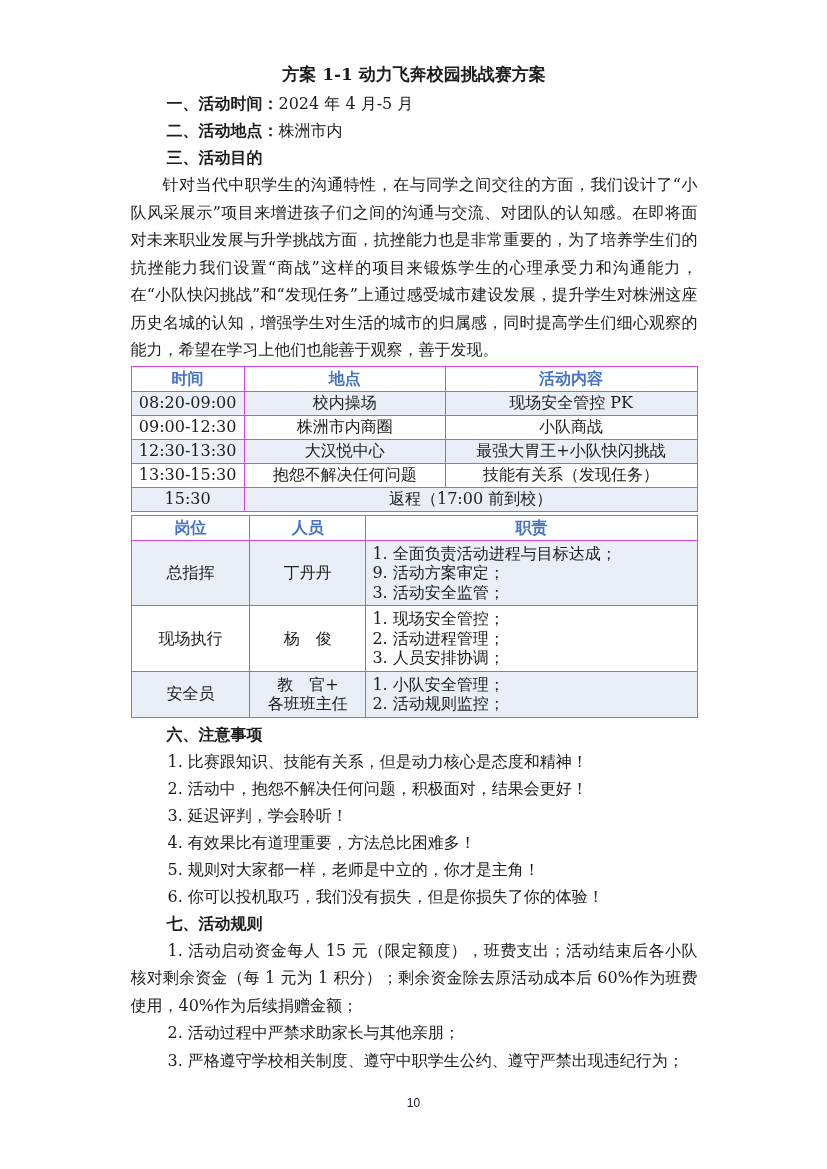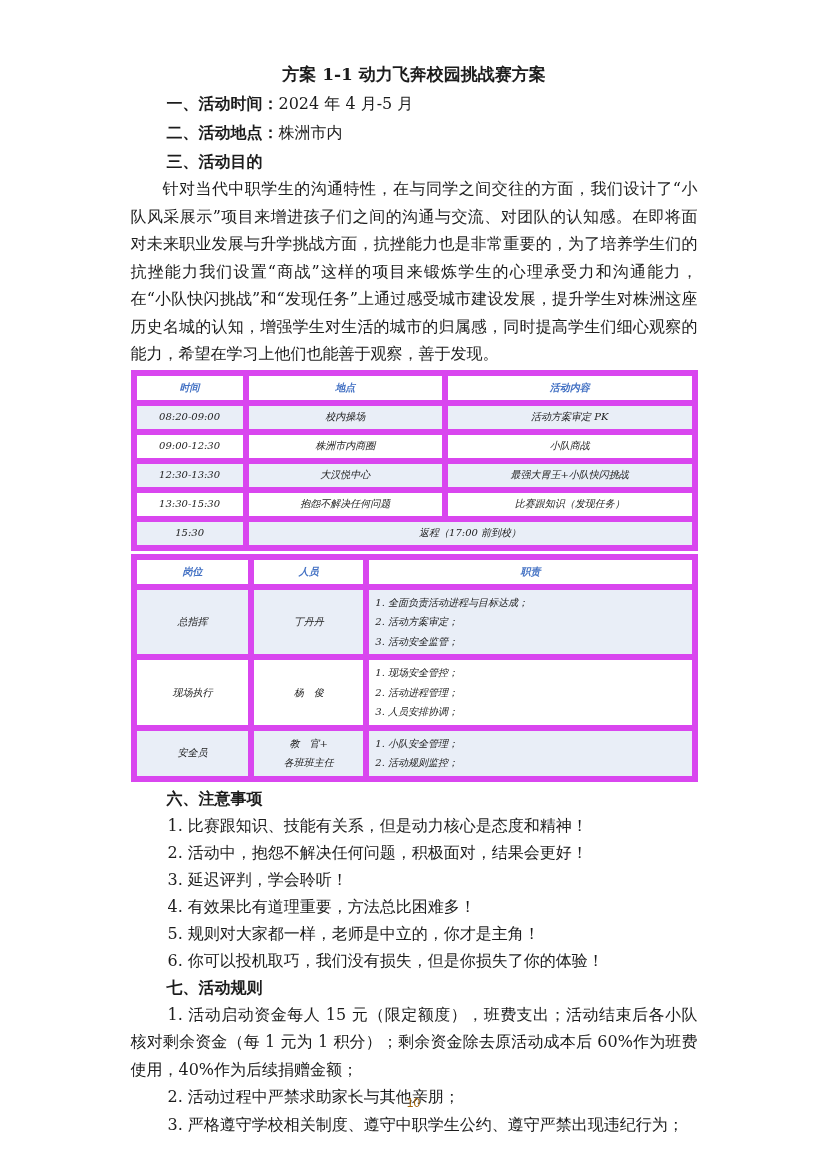--- a/index.html
+++ b/index.html
@@ -17,43 +17,42 @@
     overflow:hidden;
   }
   .doc-title {
     margin:0 0 2px 0;
     text-align:center;
     font-size:17px;
     font-weight:bold;
     line-height:28px;
   }
   .hline { padding-left:36px; }
-  .hline .lbl { font-weight:bold;font-family:Liberation Mono, monospace; }
+  .hline .lbl { font-weight:bold; }
   .hline .val { font-weight:normal; }
   .heading { padding-left:36px; font-weight:bold; }
   .para {
     margin:0;
     text-align:justify;
     text-indent:32px;
     line-height:27.5px;
   }
   
   table.tbl {
     width:100%;
     border-collapse:collapse;
     table-layout:fixed;
     margin:2px 0 3px 0;
   }
   table.tbl th, table.tbl td {
-    border:6px solid #d946ef;
-    font-size:10px;
+    border:1px solid #d946ef;
+    font-size:16px;
     padding:0 2px;
     text-align:center;
     font-weight:normal;
-    font-style:italic;
   }
   table.tbl th {
     color:#4472C4;
     font-weight:bold;
     height:24px;
     line-height:23px;
   }
   table.schedule td { height:23px; line-height:22px; }
   tr.band { background:#E9EEF7; }
   table.staff td.post-cell, table.staff td.person-cell { line-height:19.5px; }
@@ -75,21 +74,21 @@
     text-align:justify;
     text-indent:37px;
     line-height:27.5px;
   }
   .page-num {
     position:absolute;
     left:0; right:0; bottom:64px;
     text-align:center;
     font-family:"Liberation Sans",sans-serif;
     font-size:12px;
-    color:#a16207;
+    color:#0f172a;
   }
 </style>
 </head>
 <body>
 
 <div class="page">
 
   <h1 class="doc-title">方案 1-1 动力飞奔校园挑战赛方案</h1>
 
   <div class="hline">
@@ -115,36 +114,36 @@
       <tr>
         <th>时间</th>
         <th>地点</th>
         <th>活动内容</th>
       </tr>
     </thead>
     <tbody>
       <tr class="band">
         <td>08:20-09:00</td>
         <td>校内操场</td>
-        <td>活动方案审定 PK</td>
+        <td>现场安全管控 PK</td>
       </tr>
       <tr>
         <td>09:00-12:30</td>
         <td>株洲市内商圈</td>
         <td>小队商战</td>
       </tr>
       <tr class="band">
         <td>12:30-13:30</td>
         <td>大汉悦中心</td>
         <td>最强大胃王+小队快闪挑战</td>
       </tr>
       <tr>
         <td>13:30-15:30</td>
         <td>抱怨不解决任何问题</td>
-        <td>比赛跟知识（发现任务）</td>
+        <td>技能有关系（发现任务）</td>
       </tr>
       <tr class="band">
         <td>15:30</td>
         <td colspan="2">返程（17:00 前到校）</td>
       </tr>
     </tbody>
   </table>
 
 
   <table class="tbl staff">
@@ -159,21 +158,21 @@
         <th>人员</th>
         <th>职责</th>
       </tr>
     </thead>
     <tbody>
       <tr class="band">
         <td class="post-cell">总指挥</td>
         <td class="person-cell">丁丹丹</td>
         <td class="duties-cell">
           <div>1. 全面负责活动进程与目标达成；</div>
-          <div>2. 活动方案审定；</div>
+          <div>9. 活动方案审定；</div>
           <div>3. 活动安全监管；</div>
         </td>
       </tr>
       <tr>
         <td class="post-cell">现场执行</td>
         <td class="person-cell">杨　俊</td>
         <td class="duties-cell">
           <div>1. 现场安全管控；</div>
           <div>2. 活动进程管理；</div>
           <div>3. 人员安排协调；</div>

